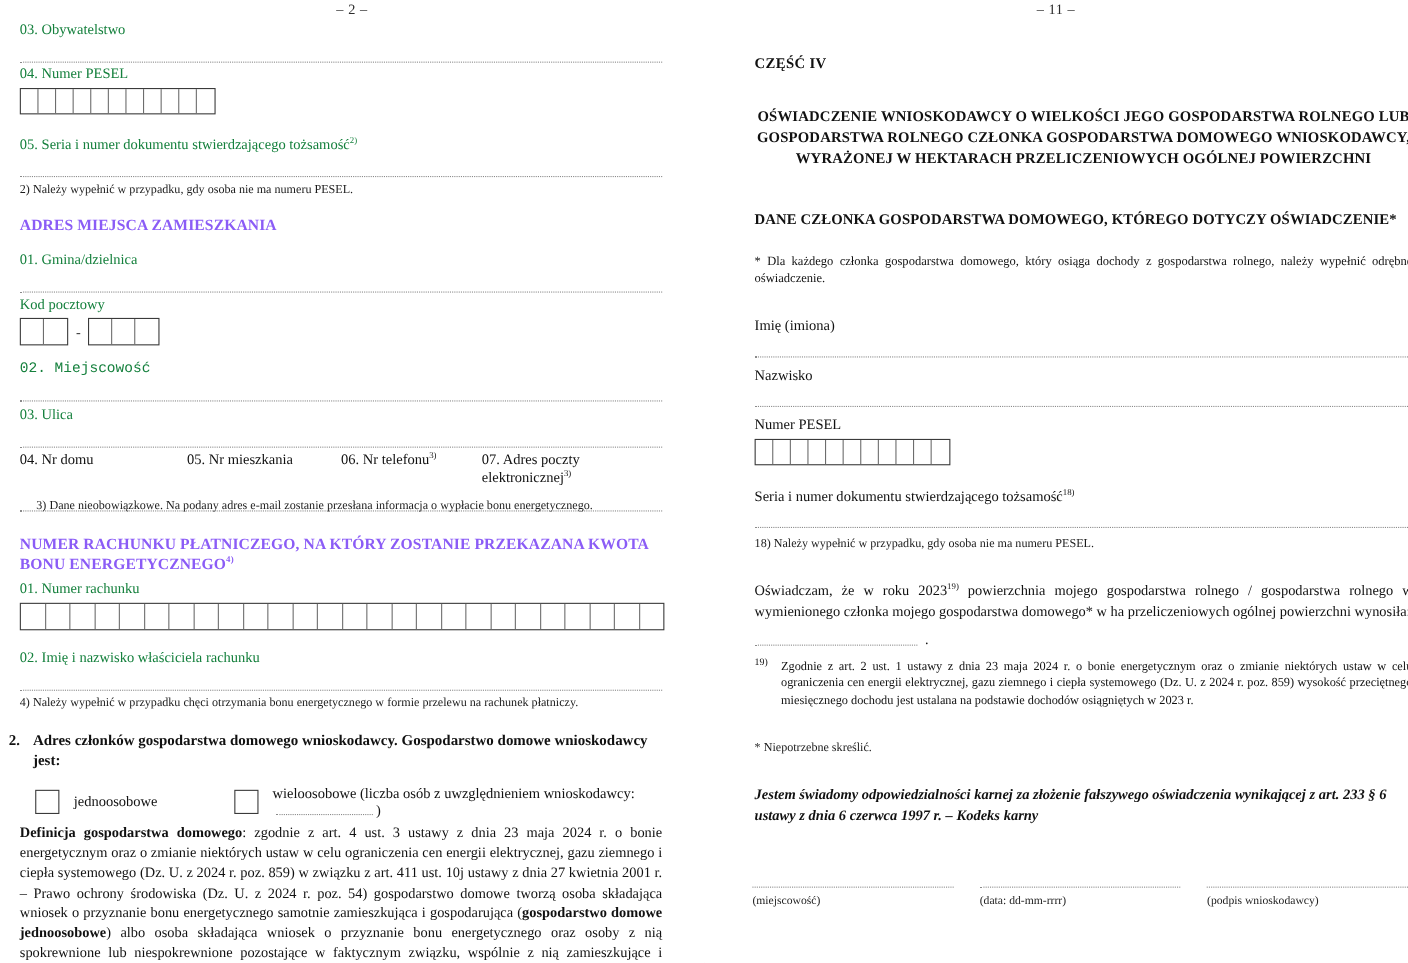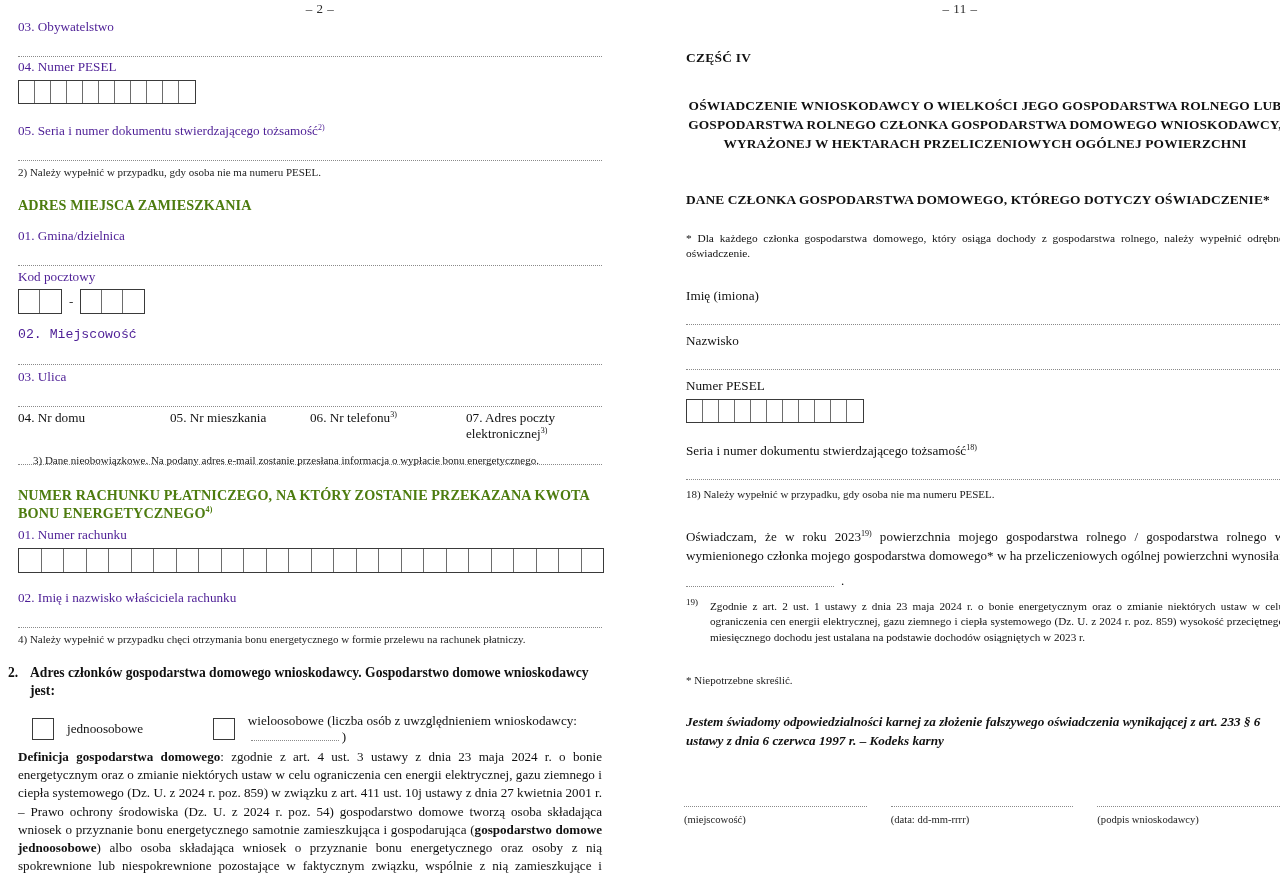--- a/index.html
+++ b/index.html
@@ -52,34 +52,34 @@
   
   .lcol {
     position: absolute;
     left: 18px;
     top: 0;
     width: 584px;
   }
   .fieldlabel {
     font-size: 13.2px;
     line-height: 1.15;
-    color: #4c1d95;
+    color: #15803d;
     white-space: nowrap;
   }
   .dotline {
     border-bottom: 1px dotted #8a8a8a;
     height: 0;
     width: 100%;
   }
   .sectionhead {
     font-weight: bold;
     font-size: 14.2px;
     line-height: 1.28;
     letter-spacing: 0.1px;
-    color: #4d7c0f;
+    color: #8b5cf6;
   }
   .footnote {
     font-size: 11px;
     line-height: 1.28;
     color: #1b1b1b;
   }
   .footnote sup, .sup {
     font-size: 8px;
     vertical-align: super;
     line-height: 0;
@@ -114,21 +114,21 @@
   .acctgrid { width: 584px; }
   .acctgrid .cell { flex: 1 1 0; height: 23px; }
 
   .inline-cols {
     display: flex;
     font-size: 13.2px;
   }
   .inline-cols .c1 { width: 152px; }
   .inline-cols .c2 { width: 140px; }
   .inline-cols .c3 { width: 128px; }
-  .inline-cols .c4 { flex: 1; margin-left: 28px; }
+  .inline-cols .c4 { flex: 1; }
 
   .numitem {
     display: flex;
     font-weight: bold;
     font-size: 13.6px;
     line-height: 1.3;
   }
   .numitem .num { width: 22px; flex: 0 0 22px; }
   .numitem .txt { flex: 1; }
 

